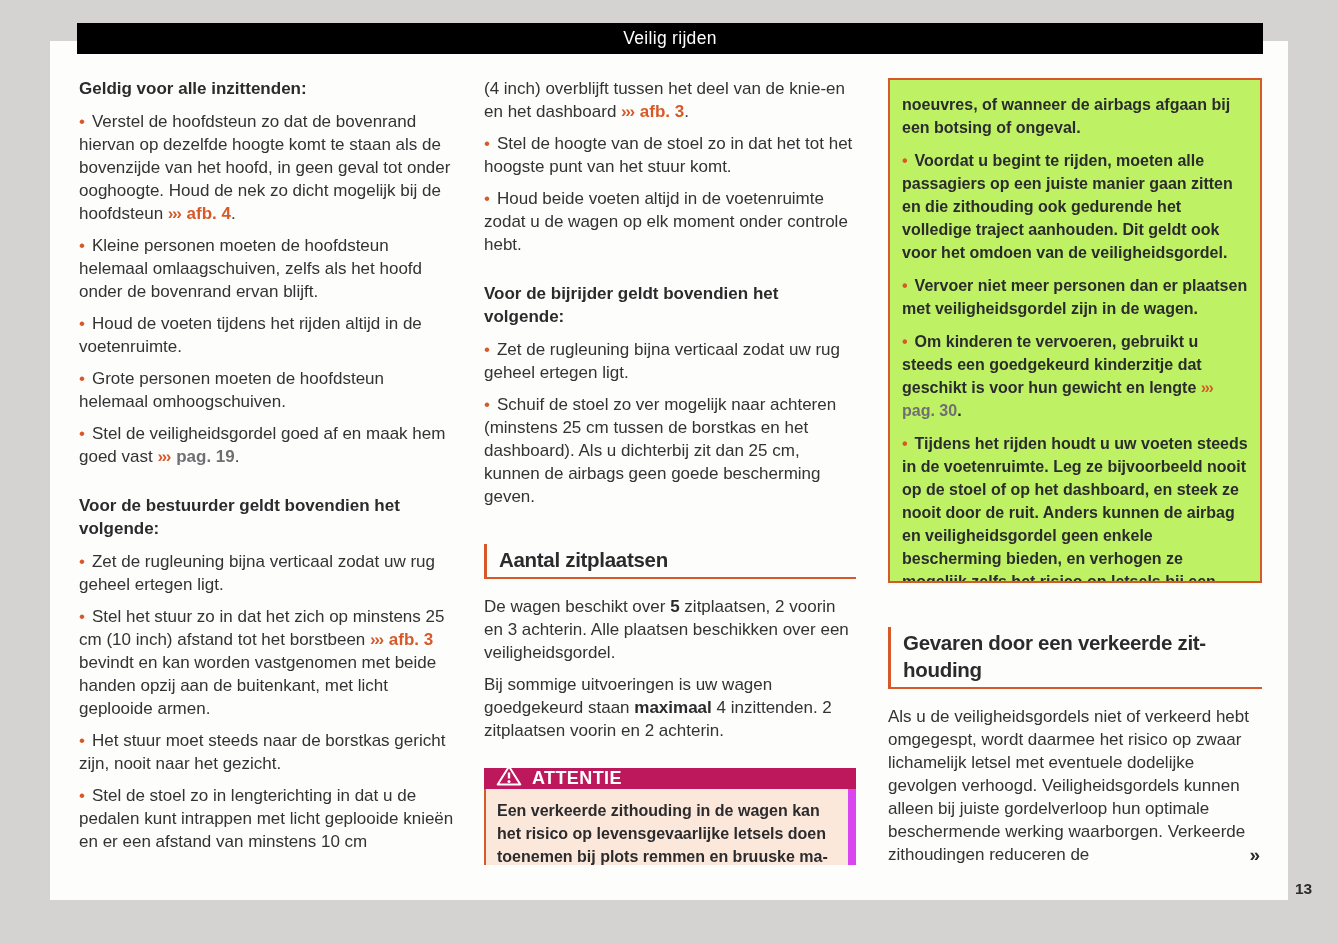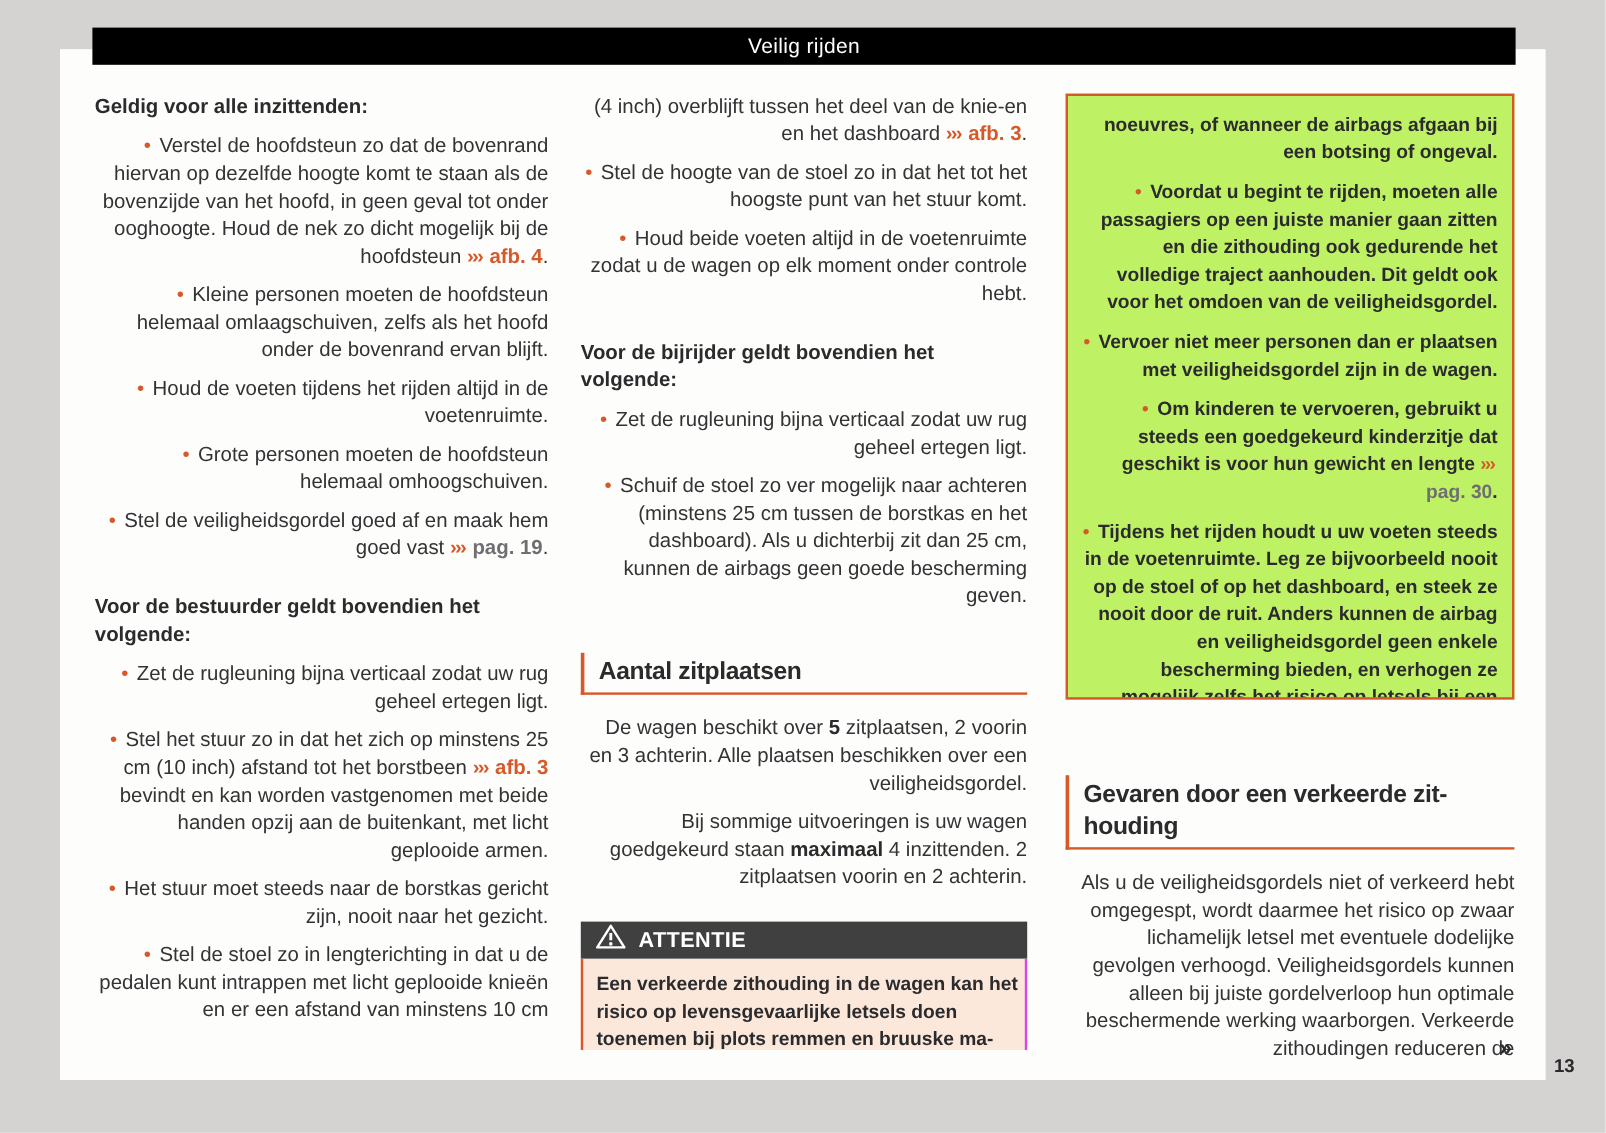--- a/index.html
+++ b/index.html
@@ -20,41 +20,41 @@
     font-weight:normal;font-size:17.5px;line-height:31px;
     text-align:center;letter-spacing:.3px;
     z-index:3;
   }
   .col{
     position:absolute;font-size:17px;line-height:23px;color:#333335;
   }
   .col1{left:79px;top:77px;width:378px;}
   .col2{left:484px;top:77px;width:372px;}
   .col3{left:888px;top:78px;width:374px;}
-  .para,.bullet{margin:0 0 9px 0;text-align:right;}
+  .para,.bullet{margin:0 0 9px 0;}
   .dot{color:#d7592a;margin-right:7px;}
   .subhead{font-weight:bold;color:#2b2b2e;margin:26px 0 10px 0;}
   .sg-b{font-weight:bold;color:#2b2b2e;}
   .sg-o{font-weight:bold;color:#d7592a;}
   .sg-g{font-weight:bold;color:#6f6f73;}
   .sg-arr{font-weight:bold;color:#d7592a;letter-spacing:-1.5px;margin-right:3px;}
   .section-head{
     border-left:3px solid #d7592a;border-bottom:2px solid #d7592a;
     padding:2px 0 4px 12px;margin:36px 0 16px 0;
     font-size:20.5px;line-height:27px;font-weight:bold;color:#2b2b2e;
     letter-spacing:-0.3px;white-space:pre-line;
   }
   .attention{margin-top:26px;}
   .attention-header{
-    background:#404040;color:#ffffff;height:31px;
+    background:#be185d;color:#ffffff;height:21px;
     display:flex;align-items:center;gap:10px;padding:0 12px;
     font-weight:bold;font-size:18px;letter-spacing:.4px;
   }
   .attention-body{
-    background:#fbe8da;border-left:2px solid #d7592a;border-right:2px solid #d946ef;
+    background:#fbe8da;border-left:2px solid #d7592a;border-right:8px solid #d946ef;
     padding:10px 2px 0 11px;height:76px;box-sizing:border-box;
     font-weight:bold;font-size:16px;line-height:23px;color:#2b2b2e;
     overflow:hidden;
   }
   .cont-box{
     background:#bef264;border:2px solid #d7592a;
     box-sizing:border-box;height:505px;
     padding:13px 12px 0 12px;
     font-weight:bold;font-size:16px;line-height:23px;color:#2b2b2e;
     overflow:hidden;
@@ -126,21 +126,21 @@
 
 <div class="col col3">
   <div class="cont-box">
     <div class="para">noeuvres, of wanneer de airbags afgaan bij een botsing of ongeval.</div>
     <div class="bullet"><span class="dot">•</span><span><span>Voordat u begint te rijden, moeten alle passagiers op een juiste manier gaan zitten en die zithouding ook gedurende het volledige traject aanhouden. Dit geldt ook voor het omdoen van de veiligheidsgordel.</span></span></div>
     <div class="bullet"><span class="dot">•</span><span><span>Vervoer niet meer personen dan er plaatsen met veiligheidsgordel zijn in de wagen.</span></span></div>
     <div class="bullet"><span class="dot">•</span><span><span>Om kinderen te vervoeren, gebruikt u steeds een goedgekeurd kinderzitje dat geschikt is voor hun gewicht en lengte </span><span class="sg-arr">››› </span><span class="sg-g">pag. 30</span><span>.</span></span></div>
     <div class="bullet"><span class="dot">•</span><span><span>Tijdens het rijden houdt u uw voeten steeds in de voetenruimte. Leg ze bijvoorbeeld nooit op de stoel of op het dashboard, en steek ze nooit door de ruit. Anders kunnen de airbag en veiligheidsgordel geen enkele bescherming bieden, en verhogen ze mogelijk zelfs het risico op letsels bij een ongeval.</span></span></div>
   </div>
 
-  <div class="section-head" style="margin-top:63px">Gevaren door een verkeerde zit-
+  <div class="section-head" style="margin-top:44px">Gevaren door een verkeerde zit-
 houding</div>
 
   <div class="para rel">
     <span>Als u de veiligheidsgordels niet of verkeerd hebt omgegespt, wordt daarmee het risico op zwaar lichamelijk letsel met eventuele dodelijke gevolgen verhoogd. Veiligheidsgordels kunnen alleen bij juiste gordelverloop hun optimale beschermende werking waarborgen. Verkeerde zithoudingen reduceren de</span>
     <span class="endmark">»</span>
   </div>
 </div>
 
 <div class="page-num">13</div>
 

